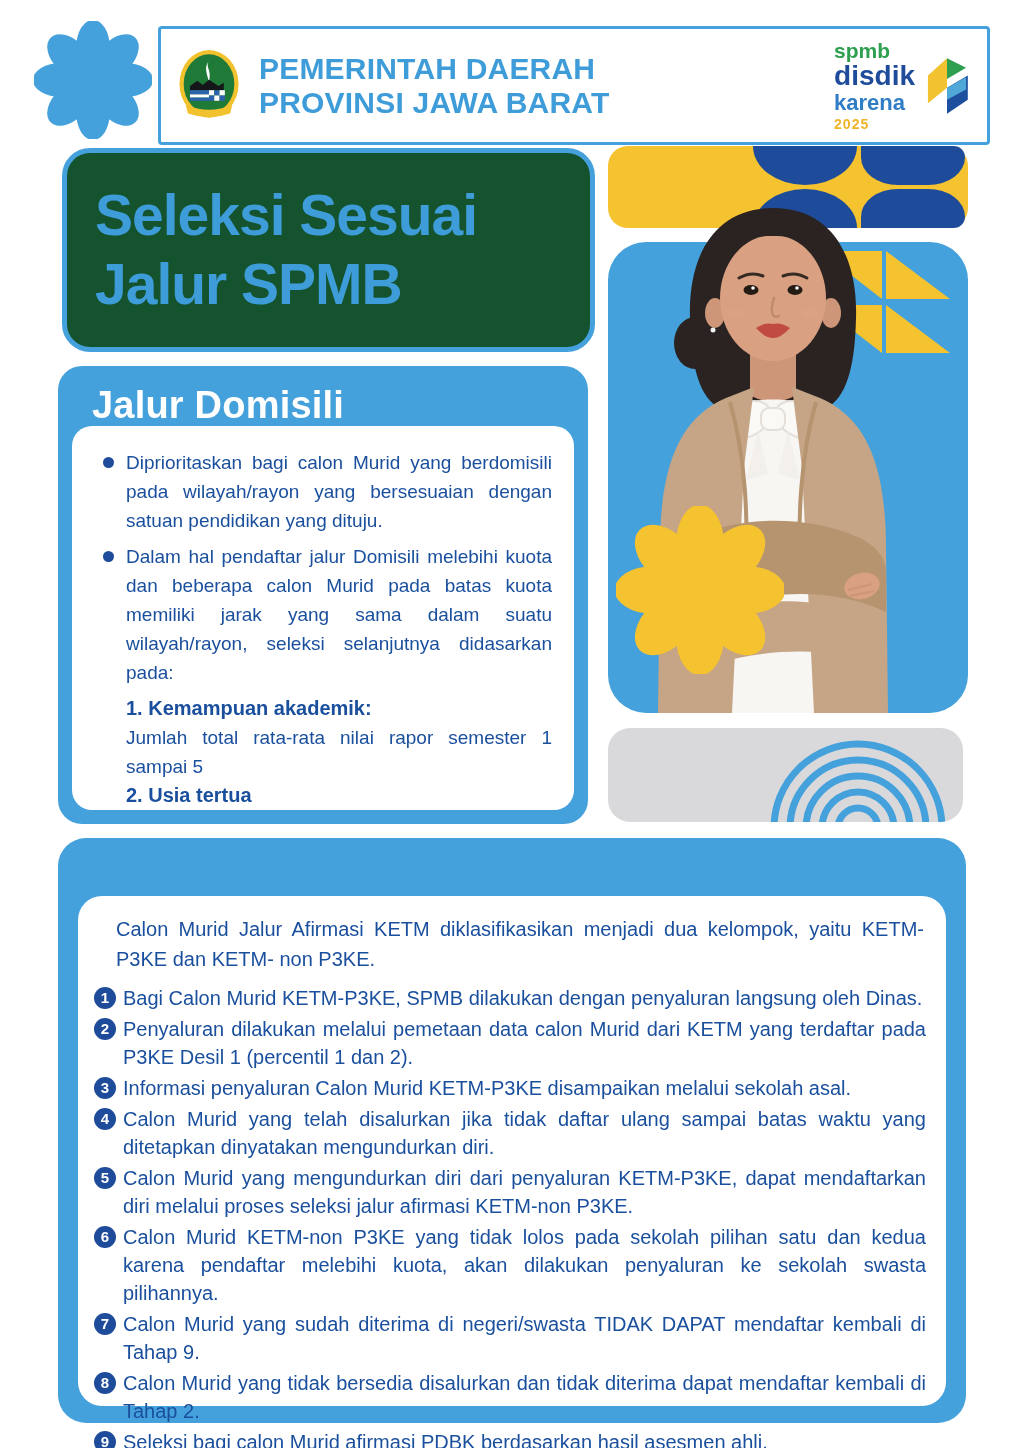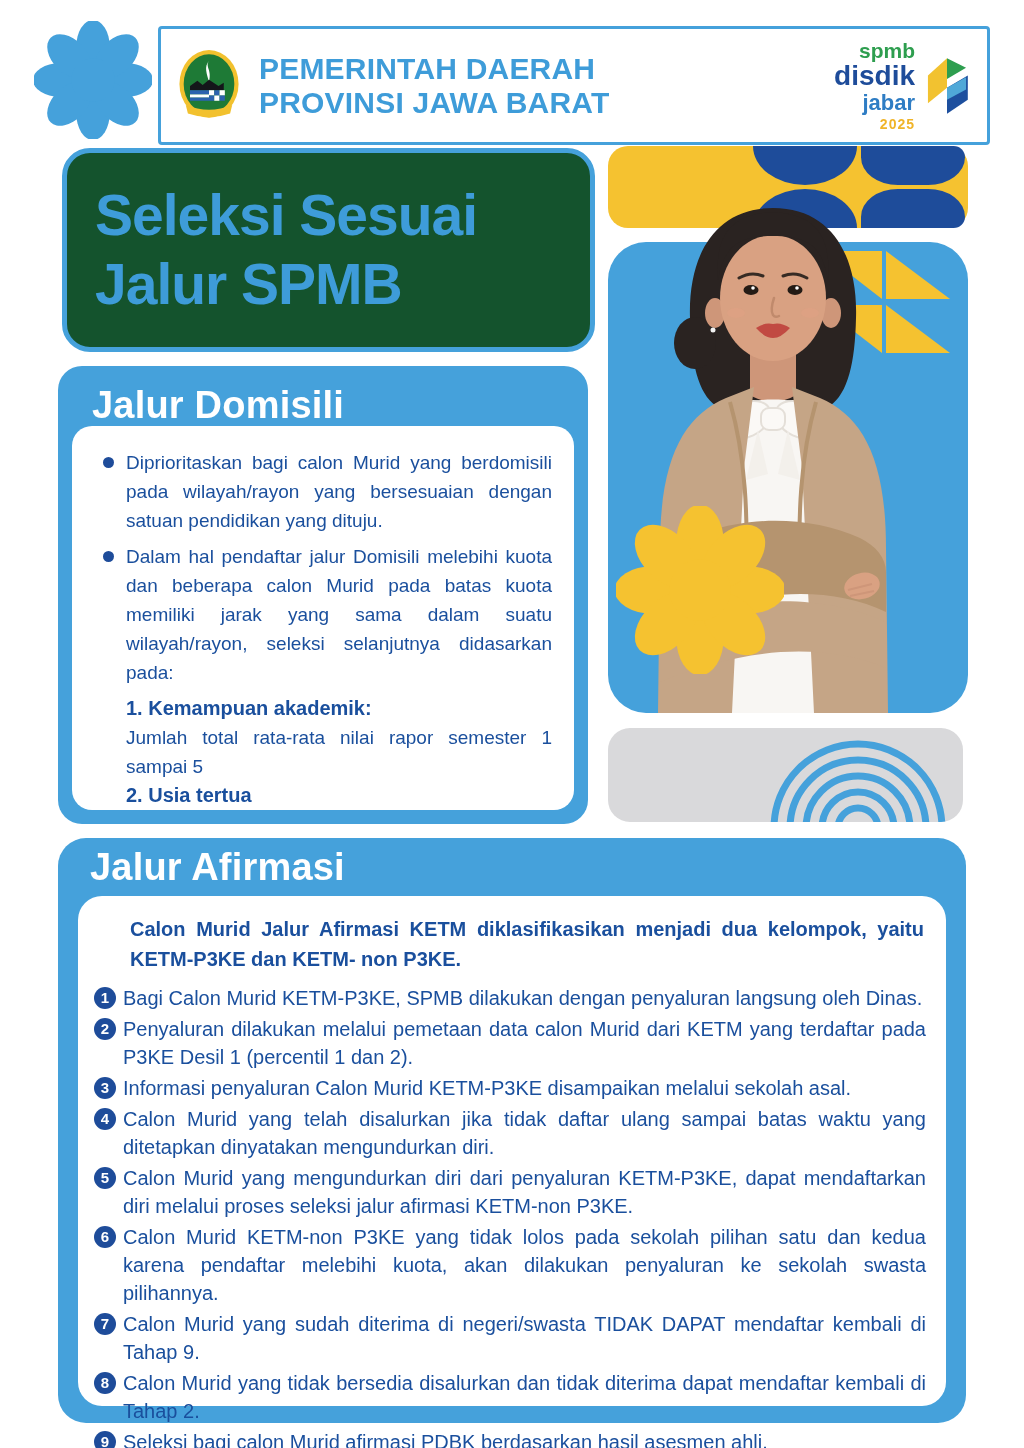--- a/index.html
+++ b/index.html
@@ -21,21 +21,21 @@
 
   
   .flower-tl{position:absolute; left:34px; top:21px; width:118px; height:118px;}
   .gov-card{position:absolute; left:158px; top:26px; width:832px; height:119px;
     background:#fff; border:3px solid var(--blue); border-radius:4px;
     display:flex; align-items:center;}
   .emblem{width:64px; height:76px; margin-left:16px; flex:0 0 auto;}
   .gov-title{margin-left:18px; color:var(--blue-text); font-weight:700;
     font-size:30px; line-height:34px; letter-spacing:.2px;}
   .spmb-logo{margin-left:auto; margin-right:14px; display:flex; align-items:center;}
-  .logo-text{text-align:right; line-height:1; font-weight:700; margin-right:6px;}
+  .logo-text{line-height:1; font-weight:700; margin-right:6px;}
   .l-spmb{color:var(--green); font-size:21px;}
   .l-disdik{color:var(--navy); font-size:28px; margin-top:1px;}
   .l-jabar{color:#2F7DC4; font-size:22px; margin-top:2px;}
   .l-year{color:var(--gold); font-size:14px; margin-top:3px; letter-spacing:1px;}
   .book-icon{width:52px; height:72px;}
 
   
   .title-card{position:absolute; left:62px; top:148px; width:533px; height:204px;
     background:#14532d; border:5px solid var(--blue); border-radius:28px;
     display:flex; align-items:center;}
@@ -76,22 +76,22 @@
   .flower-y{position:absolute; left:616px; top:506px; width:168px; height:168px; z-index:4;}
   .gray-box{position:absolute; left:608px; top:728px; width:355px; height:94px;
     background:var(--gray); border-radius:22px; overflow:hidden;}
   .arcs{position:absolute; left:0; top:0;}
 
   
   .afirmasi{left:58px; top:838px; width:908px; height:585px; border-radius:28px;}
   .afirmasi h2{padding:8px 0 0 32px;}
   .afirmasi .white-box{left:20px; top:58px; width:868px; height:510px; border-radius:24px;
     padding:18px 20px 12px 16px;}
-  .intro{color:var(--text); font-weight:700; font-size:20px; line-height:30px;
-    text-align:justify; margin:0 2px 10px 36px;}
+  .intro{color:var(--text); font-weight:400; font-size:20px; line-height:30px;
+    text-align:justify; margin:0 2px 10px 22px;}
   .item{display:flex; margin-bottom:3px;}
   .num-badge{flex:0 0 22px; width:22px; height:22px; border-radius:50%;
     background:var(--navy); color:#fff; font-weight:700; font-size:15px;
     line-height:22px; text-align:center; margin:3px 7px 0 0;}
   .item p{color:var(--text); font-size:20px; line-height:28px; text-align:justify; flex:1;}
 </style>
 </head>
 <body>
 
 <div class="page">
@@ -130,21 +130,21 @@
       <path d="M8,54 Q30,63 52,54 L50,62 Q30,69 10,62 Z" fill="#F2C12E"></path>
     </svg>
     <div class="gov-title">
       <div>PEMERINTAH DAERAH</div>
       <div>PROVINSI JAWA BARAT</div>
     </div>
     <div class="spmb-logo">
       <div class="logo-text">
         <div class="l-spmb">spmb</div>
         <div class="l-disdik">disdik</div>
-        <div class="l-jabar">jabar</div>
+        <div class="l-jabar">karena</div>
         <div class="l-year">2025</div>
       </div>
       <svg class="book-icon" viewBox="0 0 60 80">
         <polygon points="8,28 30,8 30,42 8,60" fill="#F2C230"></polygon>
         <polygon points="30,8 52,19 30,32" fill="#2E9E4F"></polygon>
         <polygon points="30,42 54,28 54,56 30,72" fill="#1D4F9E"></polygon>
         <polygon points="30,42 52,30 52,44 30,56" fill="#4FA8D8"></polygon>
       </svg>
     </div>
   </header>
@@ -248,21 +248,20 @@
         <circle cx="250" cy="100" r="84"></circle>
         <circle cx="250" cy="100" r="68"></circle>
         <circle cx="250" cy="100" r="52"></circle>
         <circle cx="250" cy="100" r="36"></circle>
         <circle cx="250" cy="100" r="20"></circle>
       </g>
     </svg>
   </div>
 
   <section class="section afirmasi">
-    <h2>Jalur Afirmasi</h2>
     <div class="white-box">
       <p class="intro">Calon Murid Jalur Afirmasi KETM diklasifikasikan menjadi dua kelompok, yaitu KETM-P3KE dan KETM- non P3KE.</p>
 
       <div class="item">
         <span class="num-badge">1</span>
         <p>Bagi Calon Murid KETM-P3KE, SPMB dilakukan dengan penyaluran langsung oleh Dinas.</p>
       </div>
       <div class="item">
         <span class="num-badge">2</span>
         <p>Penyaluran dilakukan melalui pemetaan data calon Murid dari KETM yang terdaftar pada P3KE Desil 1 (percentil 1 dan 2).</p>

